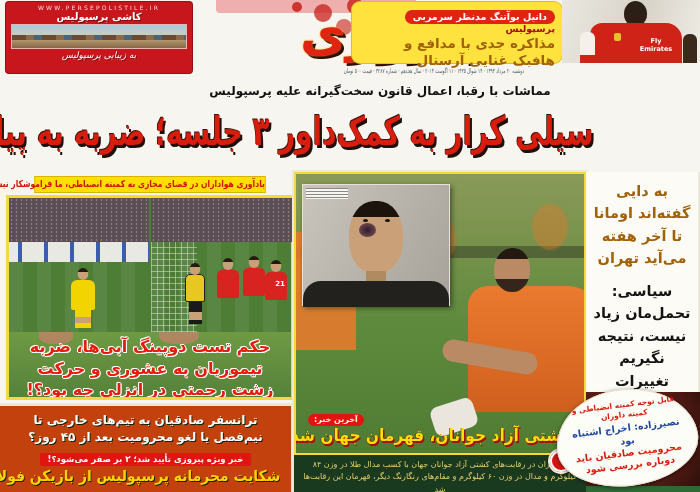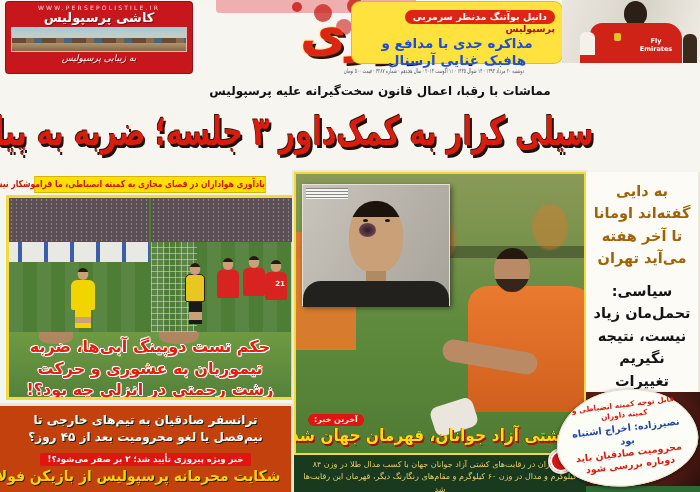--- a/index.html
+++ b/index.html
@@ -6,21 +6,21 @@
   body { background:#d8d5cd; font-family:"DejaVu Sans", sans-serif; }
   .page { position:relative; width:700px; height:492px; background:#f7f5ef; overflow:hidden;
           margin:0 auto; font-family:"DejaVu Sans", sans-serif; }
   .abs { position:absolute; }
   .nowrap { white-space:nowrap; overflow:visible; }
 
   
   .ad-box { left:6px; top:2px; width:186px; height:71px; background:#c8161d; border-radius:3px;
             color:#fff; text-align:center; box-shadow:0 0 0 1px #9a0d12; }
   .ad-url { font-size:6px; letter-spacing:2.2px; color:#ffd9d9; padding-top:2px; }
-  .ad-title { font-size:13px; font-weight:bold; direction:rtl; line-height:1.15; text-shadow:1px 1px 0 #7a0a0e; }
+  .ad-title { font-size:10px; font-weight:bold; direction:rtl; line-height:1.15; text-shadow:1px 1px 0 #7a0a0e; }
   .ad-photo { margin:1px 5px; height:25px; border:1px solid #e9b6b6; position:relative; overflow:hidden;
               background:linear-gradient(#a9c9da 0%, #c6cfc2 40%, #b59a6e 62%, #86664a 100%); }
   .ad-roofline { position:absolute; left:0; top:10px; width:100%; height:5px;
                  background:repeating-linear-gradient(90deg,#6a4a35 0 14px, #8a6a4a 14px 22px, #49657a 22px 30px); }
   .ad-tagline { font-size:9px; direction:rtl; font-style:italic; text-shadow:1px 1px 0 #7a0a0e; }
 
   
   .artifact { left:216px; top:0; width:200px; height:13px; background:rgba(236,158,158,.8); border-radius:0 0 4px 4px; }
   .artifact-blobs { left:292px; top:2px; width:10px; height:10px; border-radius:50%; background:rgba(200,30,25,.85);
                     box-shadow:26px 6px 0 4px rgba(200,30,25,.75), 58px -1px 0 3px rgba(200,30,25,.8),
@@ -33,21 +33,21 @@
   .mast-sub { left:416px; top:24px; width:78px; font-size:7px; font-weight:bold; color:#cc2a12;
               direction:rtl; text-align:center; }
   .dateline { left:378px; top:67px; width:180px; font-size:6.5px; color:#55616e; direction:rtl; text-align:center; }
 
   
   .tbox { left:352px; top:2px; width:210px; height:61px; background:#ffe23e; border-radius:8px;
           padding:3px 7px; direction:rtl; text-align:right; box-shadow:0 0 0 1px #e0be20; }
   .tbox-bar { display:inline-block; background:#e02413; color:#fff; font-size:9.5px; font-weight:bold;
               padding:1px 8px 2px; border-radius:8px; }
   .tbox-bar2 { color:#a81108; font-size:9.5px; font-weight:bold; line-height:1.1; }
-  .tbox-head { font-size:13.5px; font-weight:bold; color:#1d4ed8; line-height:1.25; margin-top:1px;text-align:center; }
+  .tbox-head { font-size:13.5px; font-weight:bold; color:#a16207; line-height:1.25; margin-top:1px; }
 
   
   .ars { left:562px; top:0; width:138px; height:63px; overflow:hidden;
          background:linear-gradient(105deg,#eae7e0 0%, #d7d3c9 55%, #f0ede5 100%); }
   .ars-head { position:absolute; left:62px; top:1px; width:23px; height:25px; background:#2c1f15;
               border-radius:50% 50% 46% 46%; }
   .ars-body { position:absolute; left:28px; top:23px; width:92px; height:42px; background:#cf2318;
               border-radius:12px 16px 0 0; }
   .ars-sleeve { position:absolute; left:18px; top:32px; width:15px; height:31px; background:#f3f1ea;
                 border-radius:6px 6px 0 0; box-shadow:inset 0 -8px 0 #cf2318; }

